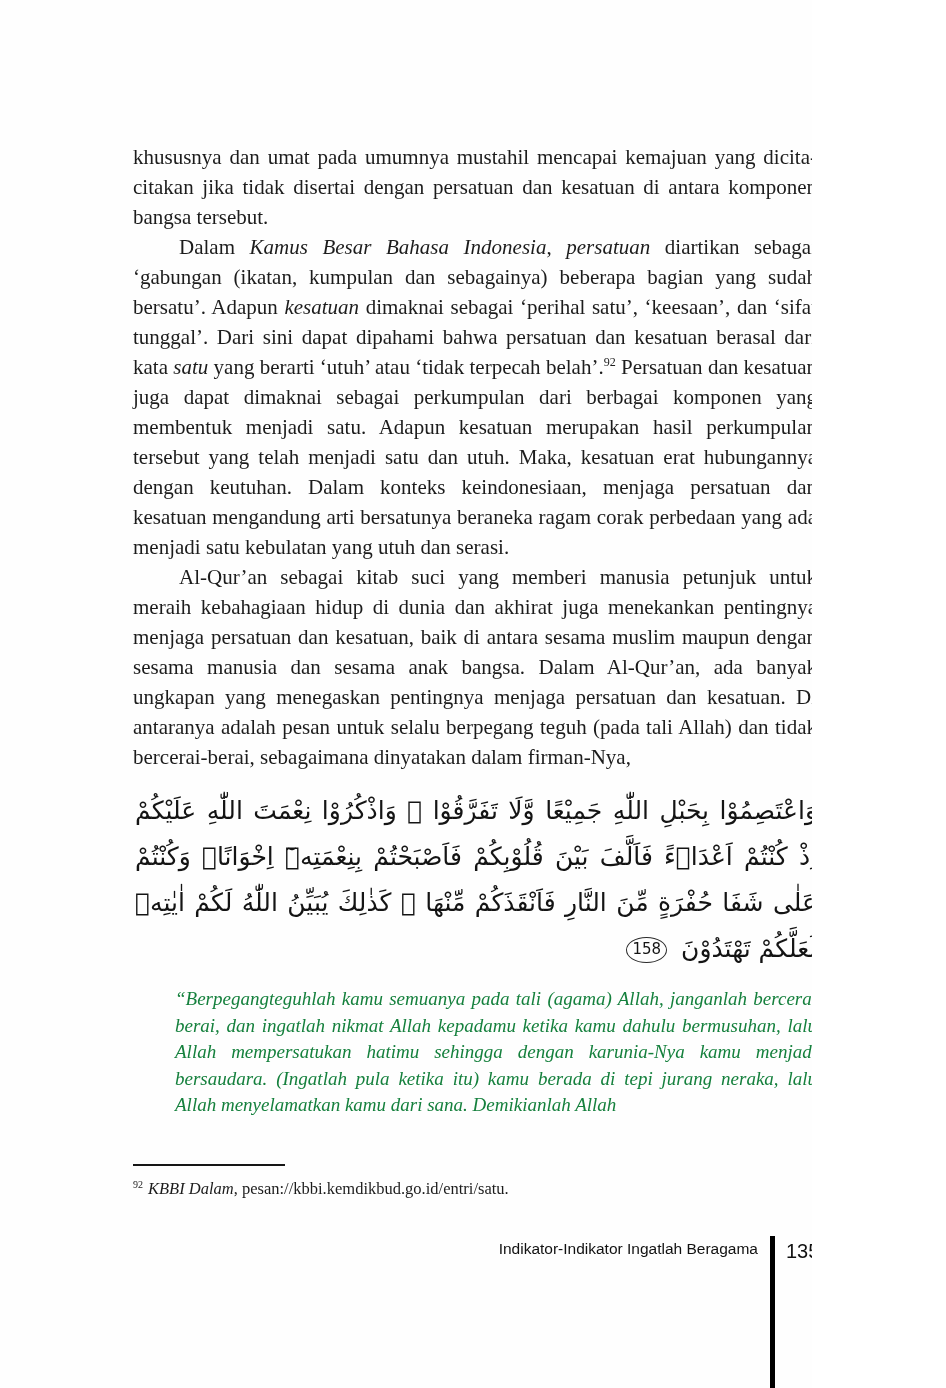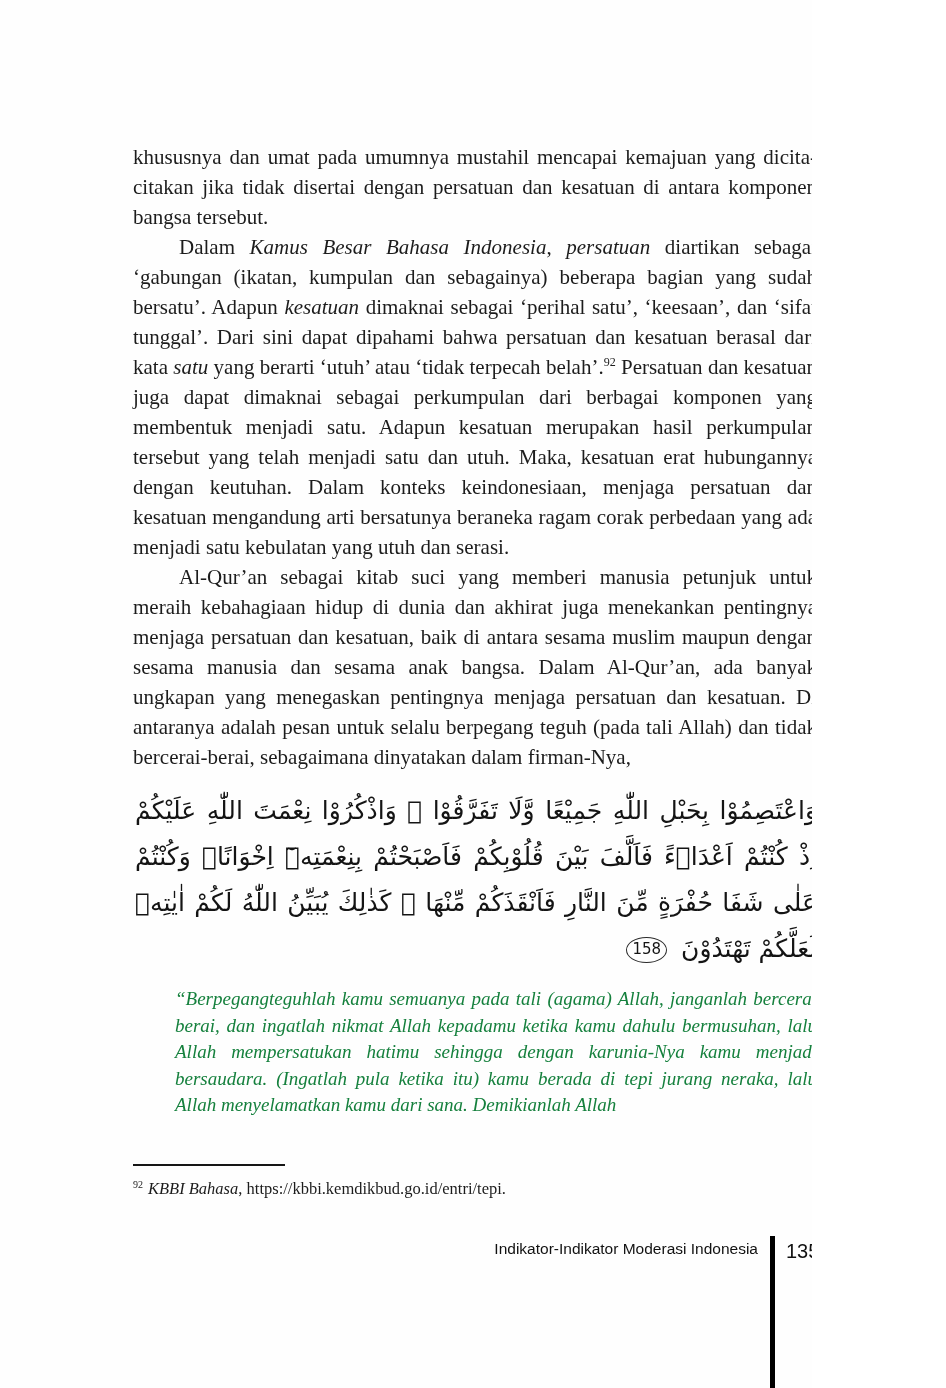--- a/index.html
+++ b/index.html
@@ -155,24 +155,24 @@
       <span class="ayah-mark">158</span>
     </div>
 
     <div class="translation-quote">“Berpegangteguhlah kamu semuanya pada tali (agama) Allah, janganlah bercerai berai, dan ingatlah nikmat Allah kepadamu ketika kamu dahulu bermusuhan, lalu Allah mempersatukan hatimu sehingga dengan karunia-Nya kamu menjadi bersaudara. (Ingatlah pula ketika itu) kamu berada di tepi jurang neraka, lalu Allah menyelamatkan kamu dari sana. Demikianlah Allah</div>
 
   </div>
 
   <div class="footnote-rule"></div>
 
   <div class="footnote">
-    <sup>92</sup><span><em>KBBI Bahasa</em><span>, https://kbbi.kemdikbud.go.id/entri/tepi.</span></span>
+    <sup>92</sup><span><em>KBBI Dalam</em><span>, pesan://kbbi.kemdikbud.go.id/entri/satu.</span></span>
   </div>
 
   <div class="footer-chapter">
-    <div>Indikator-Indikator Moderasi Indonesia</div>
+    <div>Indikator-Indikator Ingatlah Beragama</div>
   </div>
 
   <div class="footer-bar"></div>
 
   <div class="footer-page">135</div>
 
 </div>
 
 </body></html>

